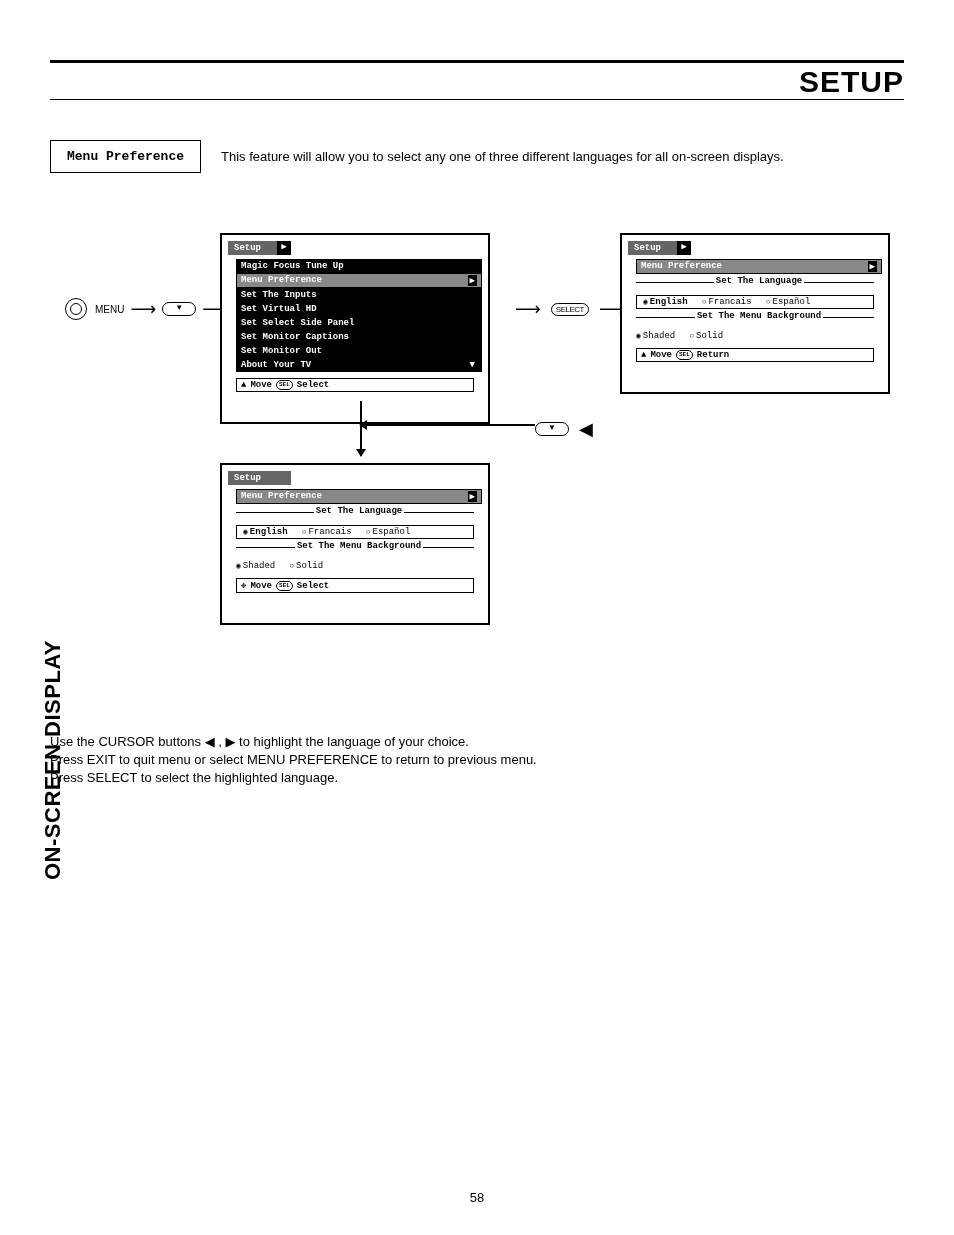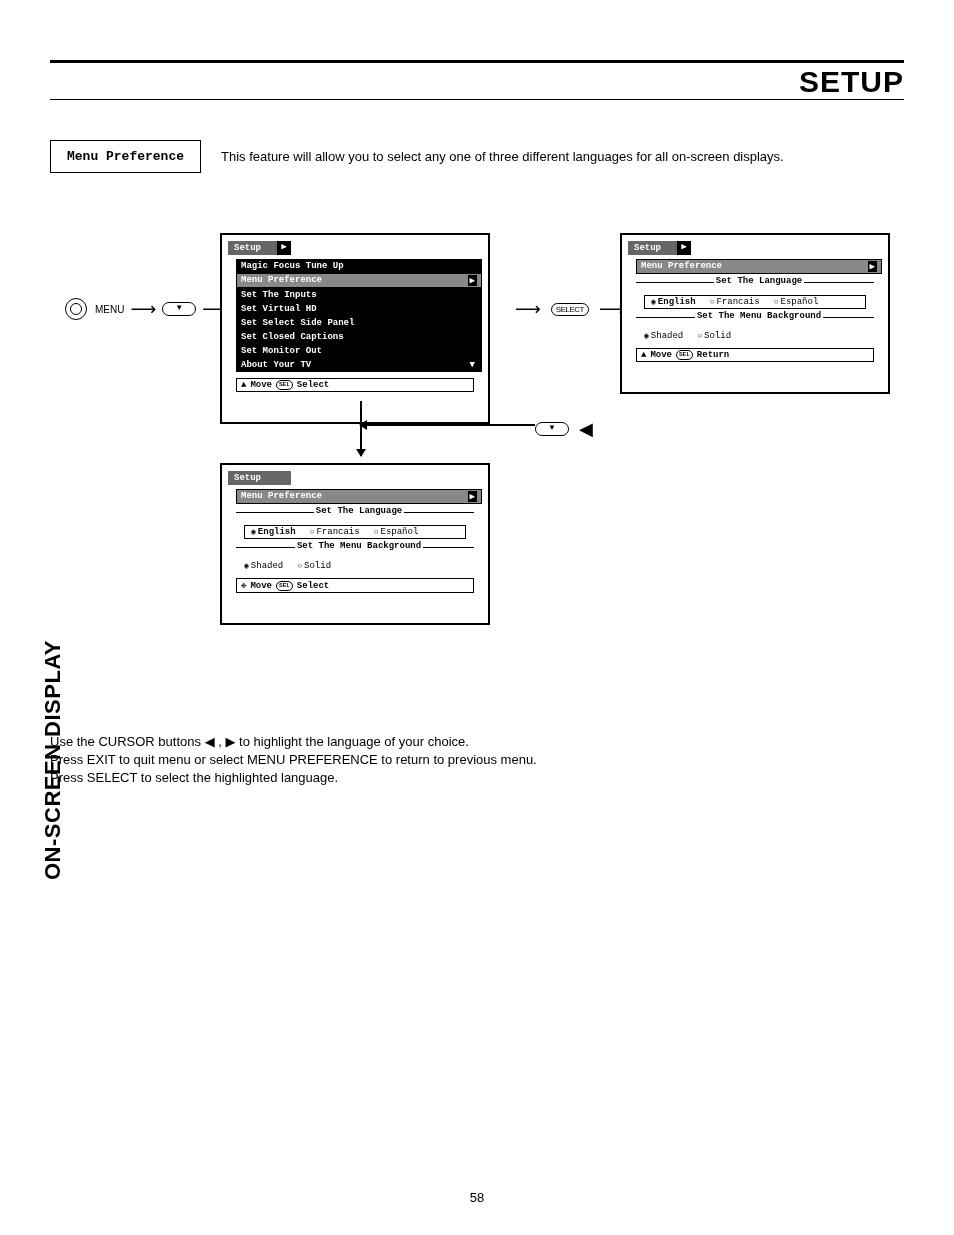--- a/index.html
+++ b/index.html
@@ -25,21 +25,21 @@
   .osd-title { background: #666; color: #fff; display: inline-block; padding: 2px 30px 2px 6px; position: relative; margin-bottom: 4px; font-weight:700; }
   .osd-title-link { position: absolute; right: 0; top: 0; bottom: 0; width: 14px; background: #000; color: #fff; text-align: center; font-size: 9px; line-height: 13px; }
   .osd-list { margin-left: 8px; }
   .osd-item { border: 1px solid #000; background: #000; color: #fff; padding: 1px 4px; margin-bottom: 0px; position: relative; display: flex; justify-content: space-between; font-weight: 700; }
   .osd-item.hi { background: #888; }
   .osd-item .rchev { background: #000; color: #fff; padding: 0 2px; }
   .osd-foot { border: 1px solid #000; padding: 1px 4px; margin: 6px 8px 0 8px; display: flex; align-items: center; gap: 4px; font-weight:700; }
   .foot-glyph { font-size: 9px; }
   .sel-glyph { display:inline-block; border:1px solid #000; border-radius:6px; font-size:6px; padding:0 2px; line-height:8px; }
 
-  .osd-sub { margin: 2px 16px; border-radius: 7px; }
+  .osd-sub { margin: 2px 8px; border-radius: 7px; }
   .osd-optrow { border:1px solid #000; padding: 1px 6px; display: flex; gap: 14px; position: relative; }
   .osd-optrow.noborder { border: none; padding: 1px 0px; text-align: right; }
   .radio-on::before { content: "◉"; margin-right: 2px; font-size: 8px; }
   .radio-off::before { content: "○"; margin-right: 2px; font-size: 8px; }
   .opt-en { font-weight: 700; }
 
   .instructions { margin-top: 80px; font-size: 13px; line-height: 1.4; }
   .instructions p { margin: 0; }
 
   .pagenum { position: absolute; bottom: 30px; left: 0; right: 0; text-align: center; font-size: 13px; }
@@ -95,21 +95,21 @@
         <div class="osd-item">
             <span>Set The Inputs</span>
           </div>
         <div class="osd-item">
             <span>Set Virtual HD</span>
           </div>
         <div class="osd-item">
             <span>Set Select Side Panel</span>
           </div>
         <div class="osd-item">
-            <span>Set Closed Captions</span>
+            <span>Set Monitor Captions</span>
           </div>
         <div class="osd-item">
             <span>Set Monitor Out</span>
           </div>
         <div class="osd-item">
             <span>About Your TV</span>
             <span class="rchev">▼</span>
           </div>
       </div>
       <div class="osd-foot">

